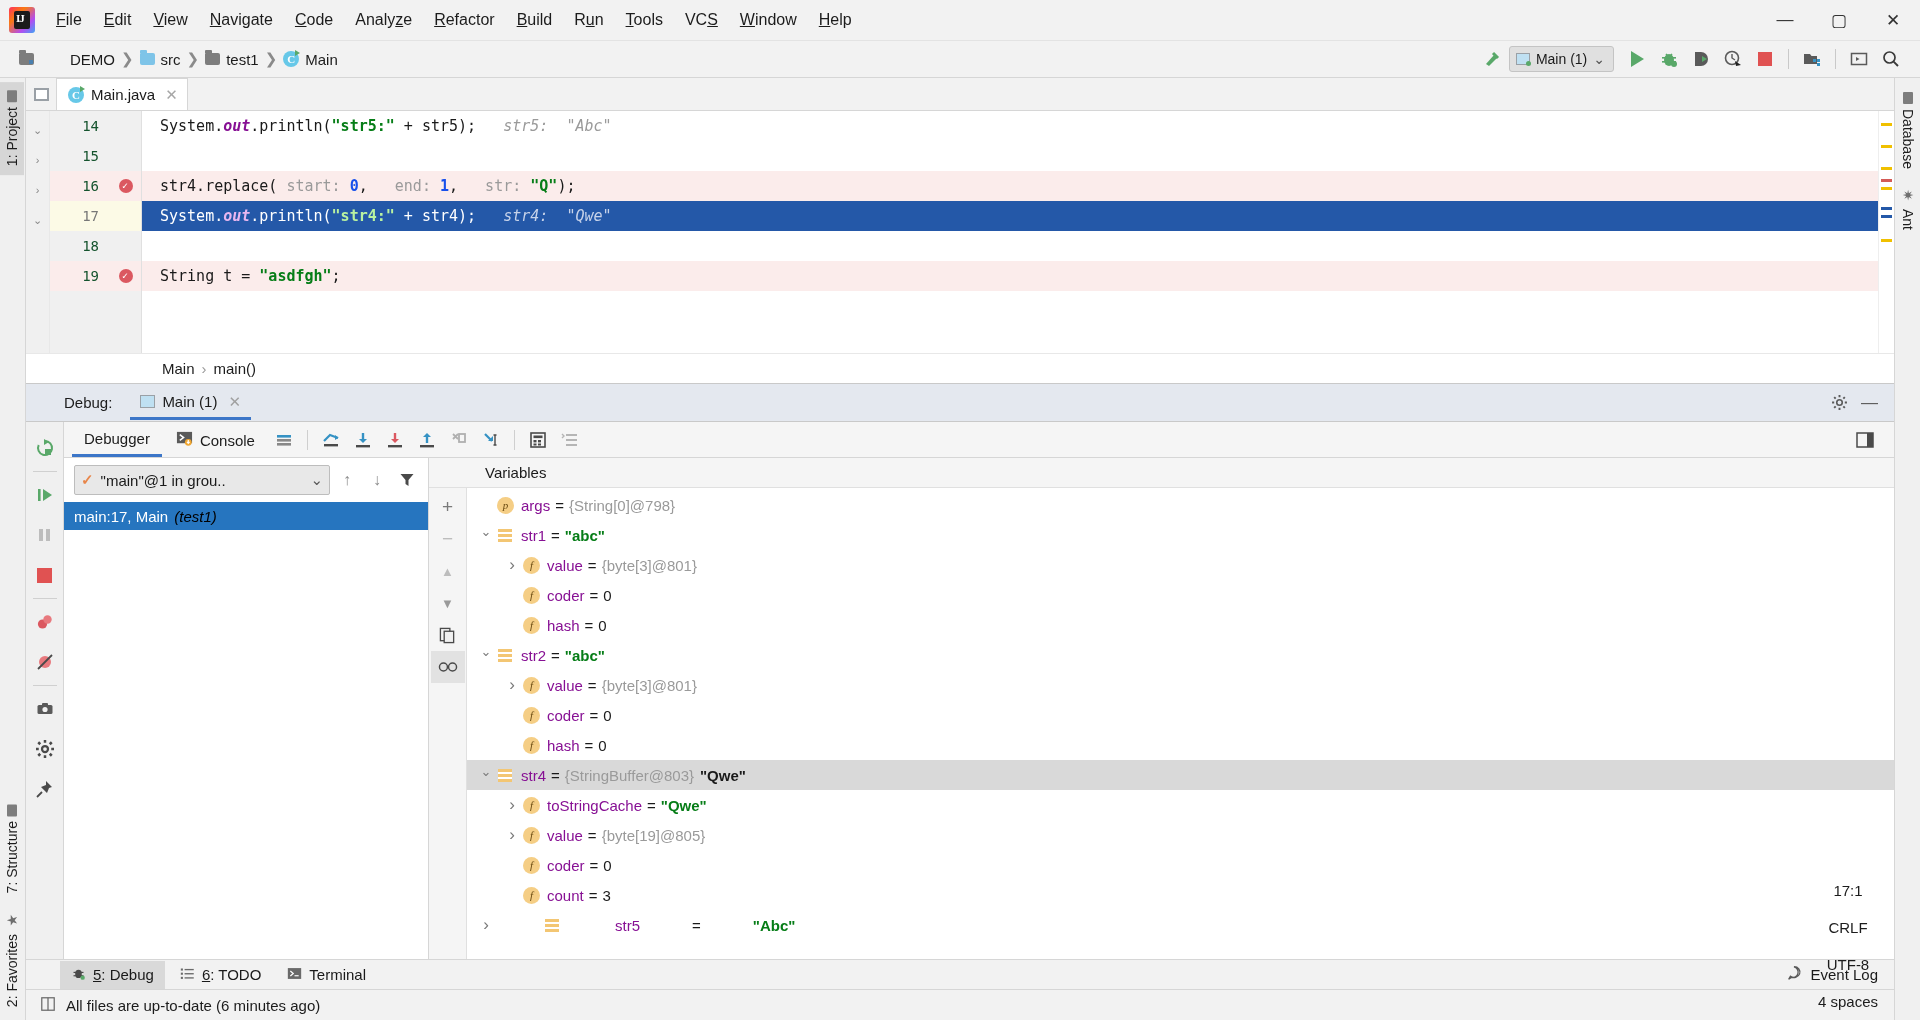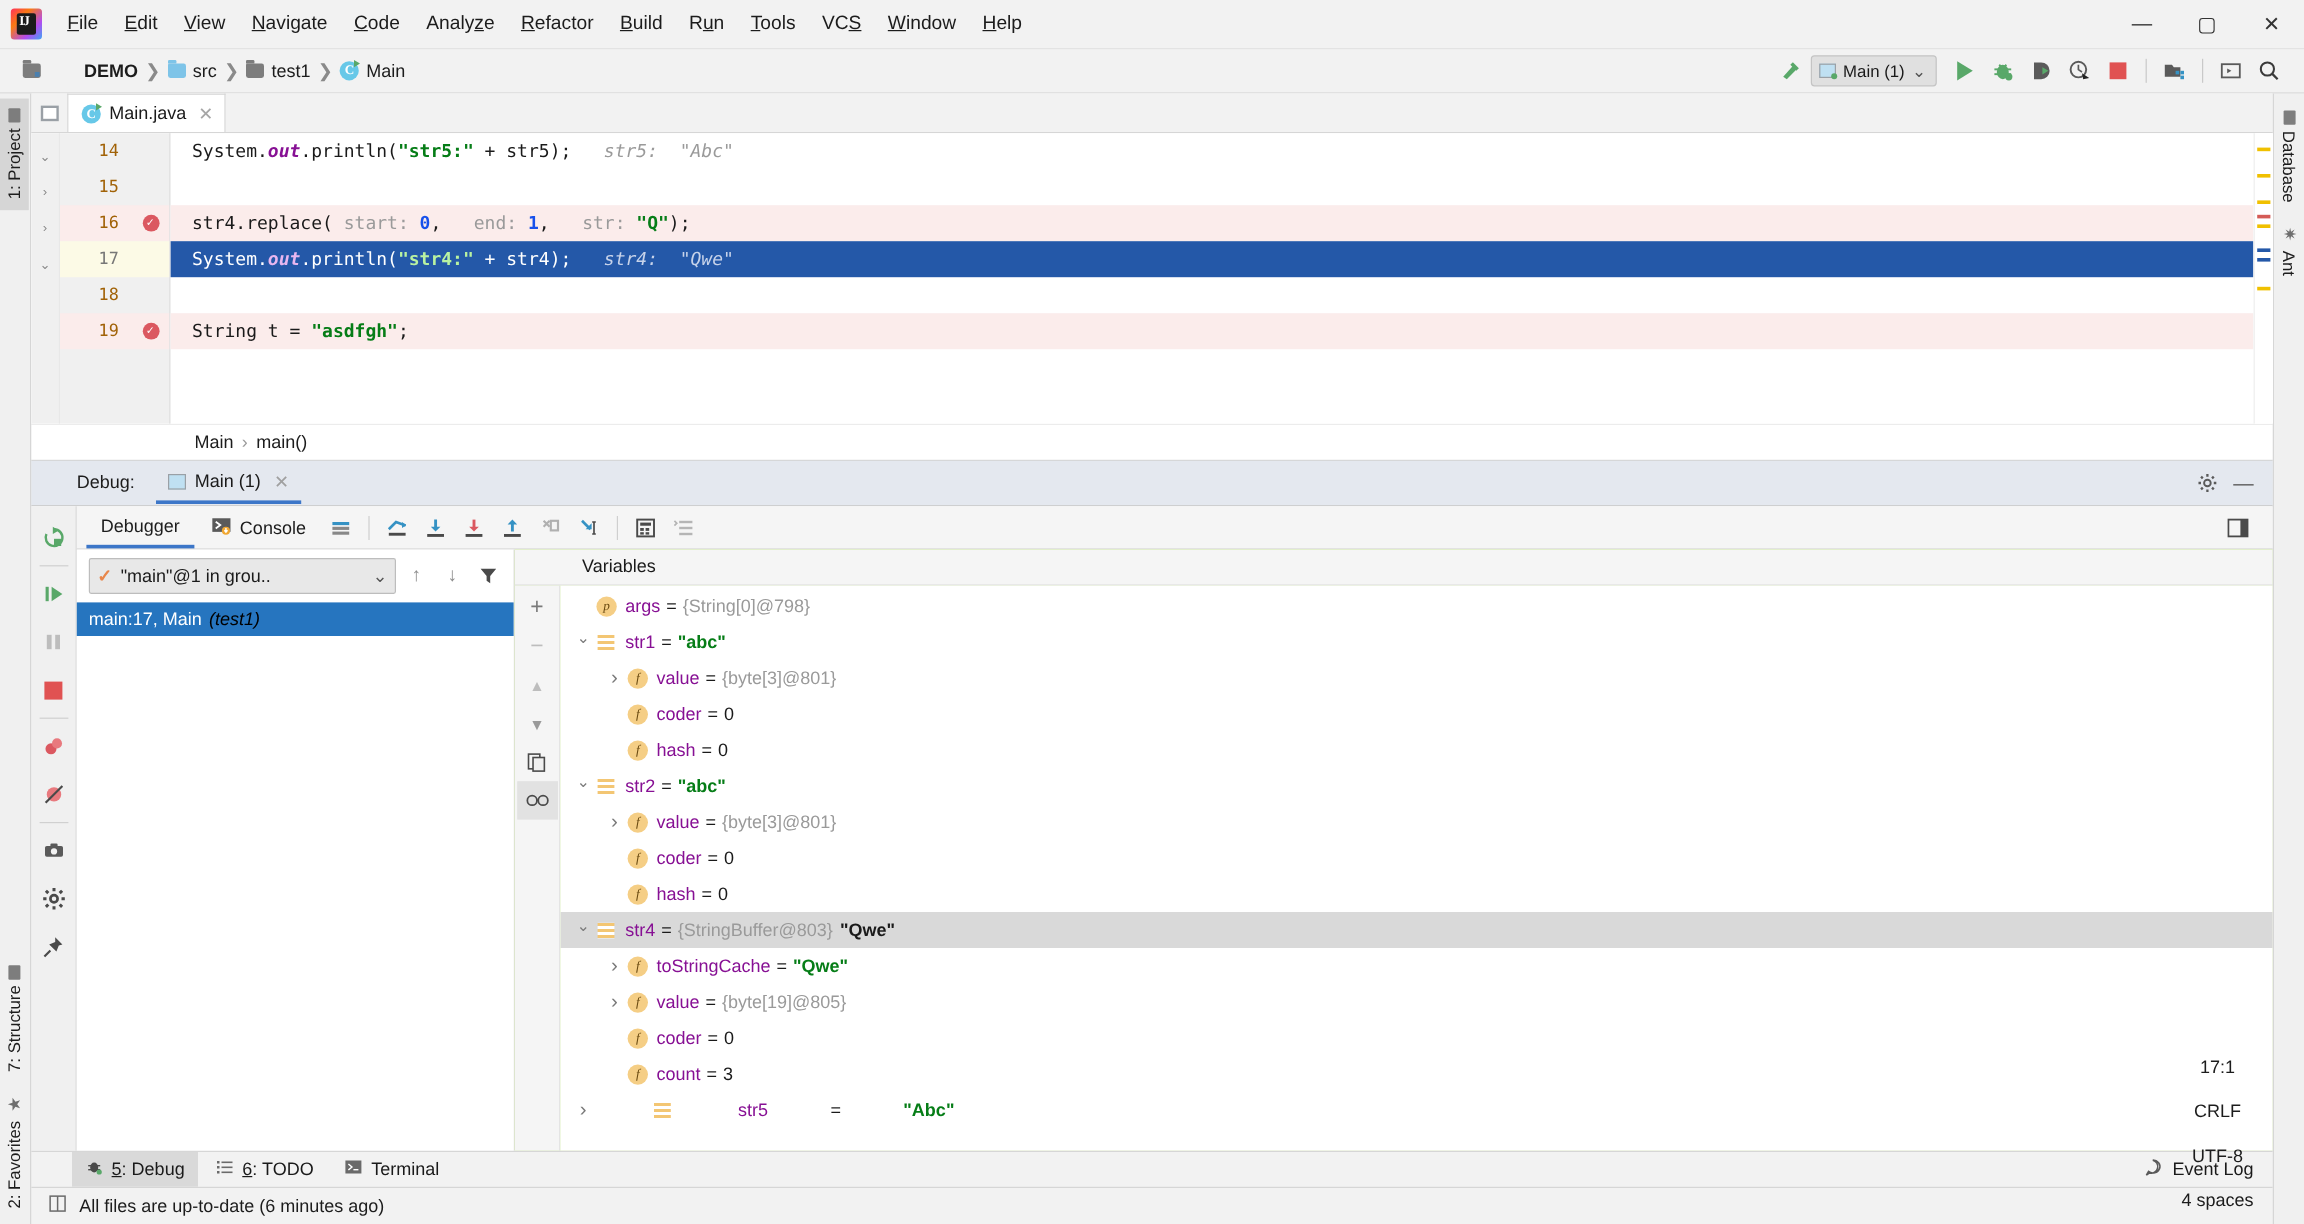--- a/index.html
+++ b/index.html
@@ -32,21 +32,21 @@
   }
   .win-ctrls { margin-left: auto; display: flex; height: 41px; z-index: 2; }
   .win-btn { width: 54px; height: 41px; display: flex; align-items: center; justify-content: center; color: #333; font-size: 17px; }
 
   
   .navbar {
     height: 37px; min-height: 37px; display: flex; align-items: center;
     background: #f2f2f2; border-bottom: 1px solid #d6d6d6; padding-left: 14px;
   }
   .crumb { display: flex; align-items: center; gap: 6px; padding: 2px 5px; font-size: 15px; color: #1c1c1c; }
-  .crumb.bold { font-weight: bold; gap: 36px; }
+  .crumb.bold { font-weight: normal; gap: 36px; }
   .crumb-sep { color: #8a8a8a; font-size: 15px; padding: 0 1px; }
   .folder-ico { width: 15px; height: 12px; background: #96b5d1; border-radius: 1px 2px 2px 2px; position: relative; display: inline-block; }
   .folder-ico.dark { background: #7d7d7d; }
   .folder-ico.blue { background: #7ec4e8; }
   .folder-ico::before { content: ""; position: absolute; left: 0; top: -3px; width: 7px; height: 3px; background: inherit; border-radius: 1px 1px 0 0; }
   .folder-ico .dot { position: absolute; right: 1px; bottom: 1px; width: 4px; height: 4px; background: #4a7fae; }
   .cls-ico { width: 16px; height: 16px; border-radius: 50%; background: #67c8e8; color: #fff; font-size: 11px; font-weight: bold;
              display: inline-flex; align-items: center; justify-content: center; font-family: "Liberation Serif", serif; position: relative; }
   .cls-ico::after { content: ""; position: absolute; right: -1px; top: -1px; width: 0; height: 0;
     border-left: 5px solid #59a869; border-top: 3px solid transparent; border-bottom: 3px solid transparent; }
@@ -85,21 +85,21 @@
   .tool-sq .box { width: 15px; height: 13px; border: 2px solid #9aa0a6; background: #fff; }
   .etab { display: flex; align-items: center; gap: 7px; padding: 0 9px 0 11px; background: #fff; border: 1px solid #d6d6d6; border-bottom: none; font-size: 15px; position: relative; }
   .etab .x { color: #a6a6a6; font-size: 15px; margin-left: 3px; }
   .editor-main { flex: 1; display: flex; min-height: 0; position: relative; background: #fff; }
   .ed-fold { width: 24px; background: #f0f0f0; border-right: 1px solid #e8e8e8; font-size: 11px; color: #888; padding-top: 4px; }
   .ed-fold div { height: 30px; display: flex; align-items: center; justify-content: center; }
   .gutter { width: 60px; background: #f0f0f0; text-align: right; }
   .bpcol { width: 32px; background: #f0f0f0; border-right: 1px solid #e0e0e0; }
   .code-area { flex: 1; position: relative; overflow: hidden; }
   .ln { height: 30px; line-height: 30px; font-family: "DejaVu Sans Mono", monospace; font-size: 15px; white-space: pre; }
-  .gutter .ln { color: #a16207; padding-right: 11px; font-size: 14px; }
+  .gutter .ln { color: #14532d; padding-right: 11px; font-size: 14px; }
   .gutter .ln.cur { background: #fcfae6; color: #777; }
   .bpcol .ln { position: relative; }
   .bpcol .ln.bp::after { content: ""; position: absolute; left: 9px; top: 8px; width: 14px; height: 14px; border-radius: 50%; background: #db5860; }
   .bpcol .ln.bp::before { content: "✓"; position: absolute; left: 12px; top: 4px; z-index: 2; color: #fff; font-size: 10px; line-height: 22px; }
   .bpcol .ln.warn-bg, .gutter .ln.warn-bg { background: #fbeceb; }
   .code-area .ln { padding-left: 18px; }
   .code-area .ln.warn-bg { background: #fbeceb; }
   .code-area .ln.cur-exec { background: #2458a8; color: #fff; }
   .code-area .ln.cur-exec .hint { color: #c7d3ea; }
   .fieldi { color: #871094; font-style: italic; font-weight: bold; }

